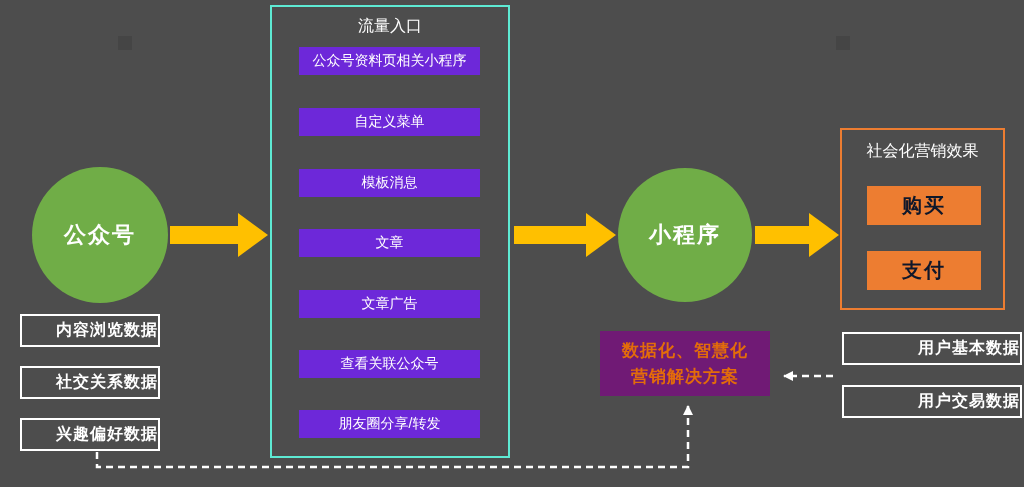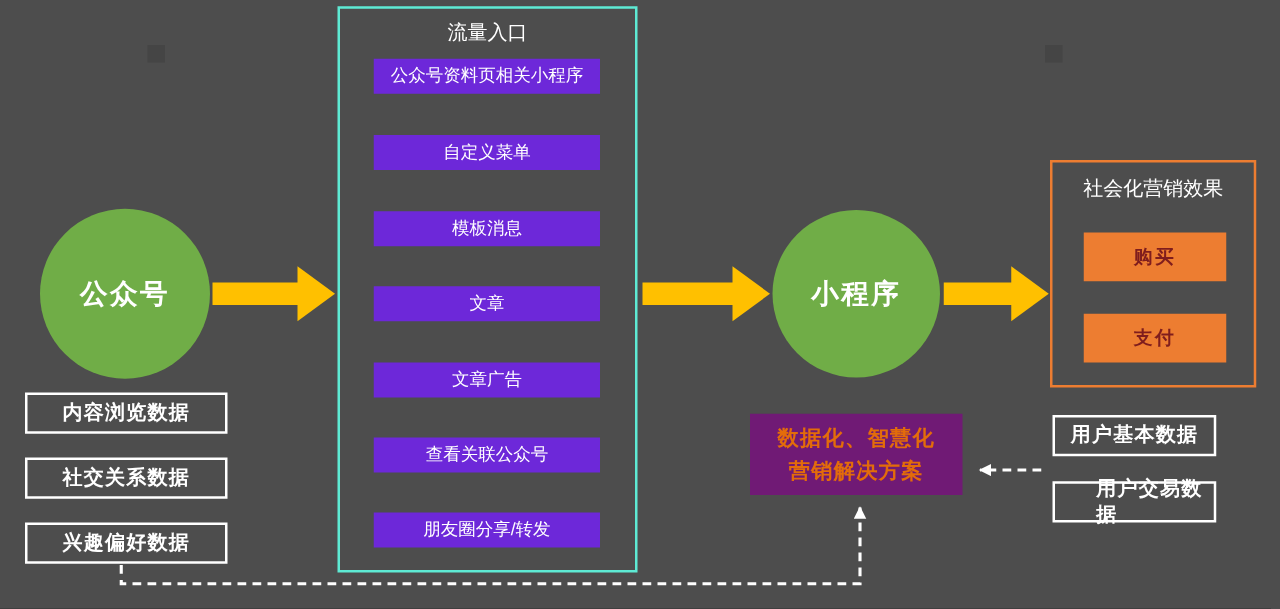--- a/index.html
+++ b/index.html
@@ -42,35 +42,35 @@
     color:#fff; display:flex; align-items:center; justify-content:center;
     font-size:14px; text-align:center;
   }
 
   
   .data-box {
     position:absolute; border:2px solid #fff; color:#fff; font-weight:bold;
     font-size:16px; display:flex; align-items:center; justify-content:center;
     height:33px; letter-spacing:1px;
   }
-  .data-left  { left:20px;  width:162px; }
-  .data-right { left:842px; width:131px; }
+  .data-left  { left:20px;  width:140px;justify-content:flex-end; }
+  .data-right { left:842px; width:180px;justify-content:flex-end; }
 
   
   .effect-box {
     position:absolute; left:840px; top:128px; width:165px; height:182px;
     border:2px solid #ED7D31;
   }
   .effect-title {
     position:absolute; top:11px; left:0; width:100%;
     text-align:center; color:#fff; font-size:16px;
   }
   .effect-action {
     position:absolute; left:25px; width:114px; height:39px; background:#ED7D31;
-    color:#7f1d1d; font-weight:bold; font-size:15px; letter-spacing:2px;
+    color:#0f172a; font-weight:bold; font-size:20px; letter-spacing:2px;
     display:flex; align-items:center; justify-content:center;
   }
 
   
   .solution-box {
     position:absolute; left:600px; top:331px; width:170px; height:65px;
     background:#701a75; color:#E36C0A; font-weight:bold; font-size:17px;
     display:flex; flex-direction:column; align-items:center; justify-content:center;
     line-height:26px; letter-spacing:1px;
   }

